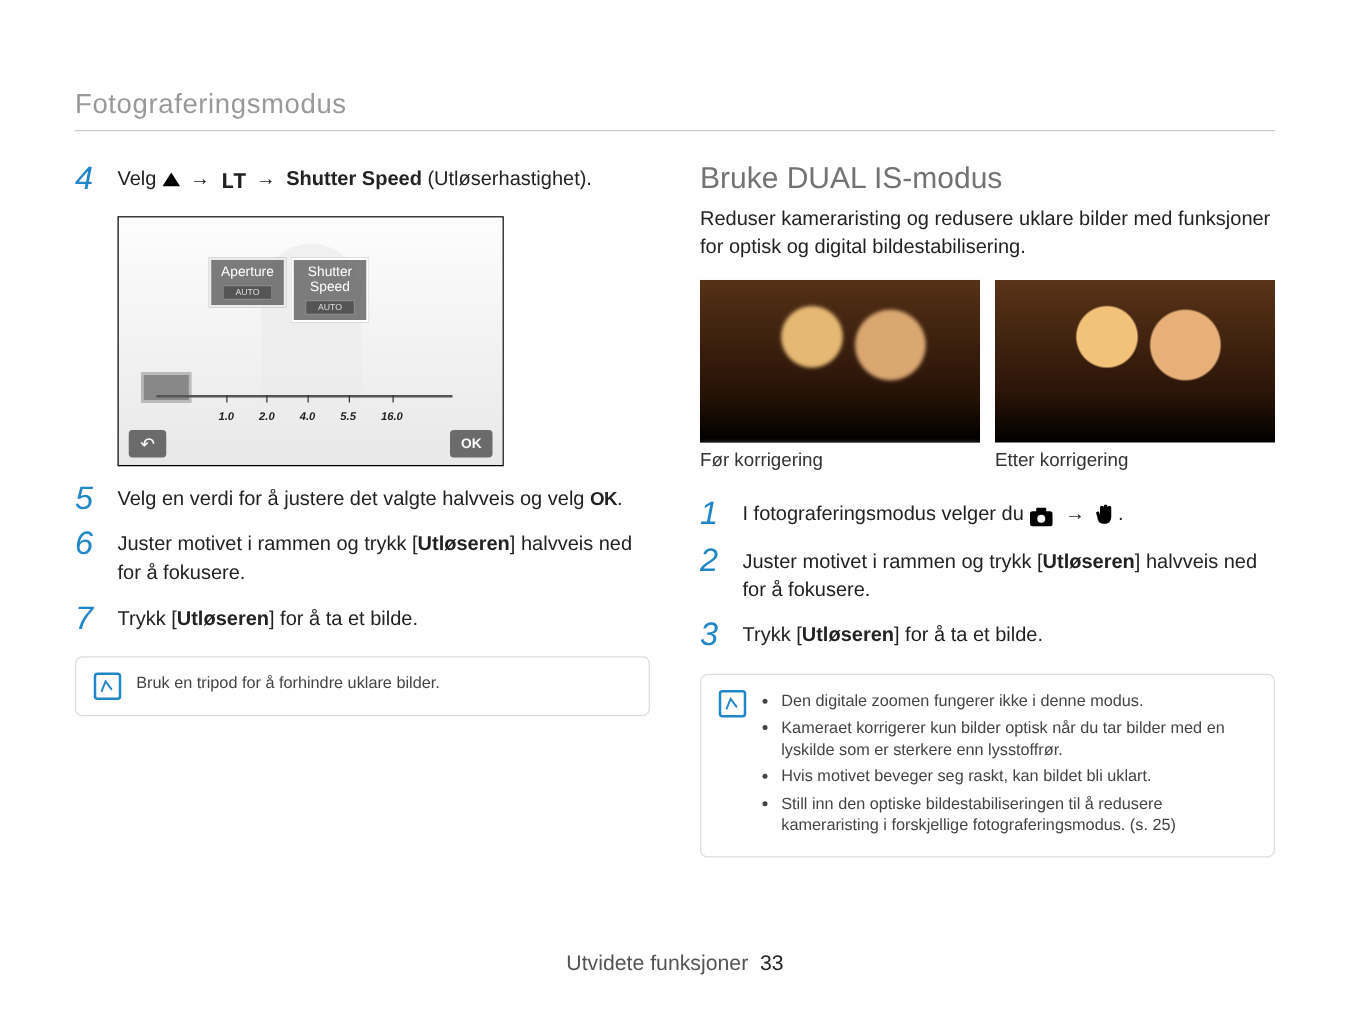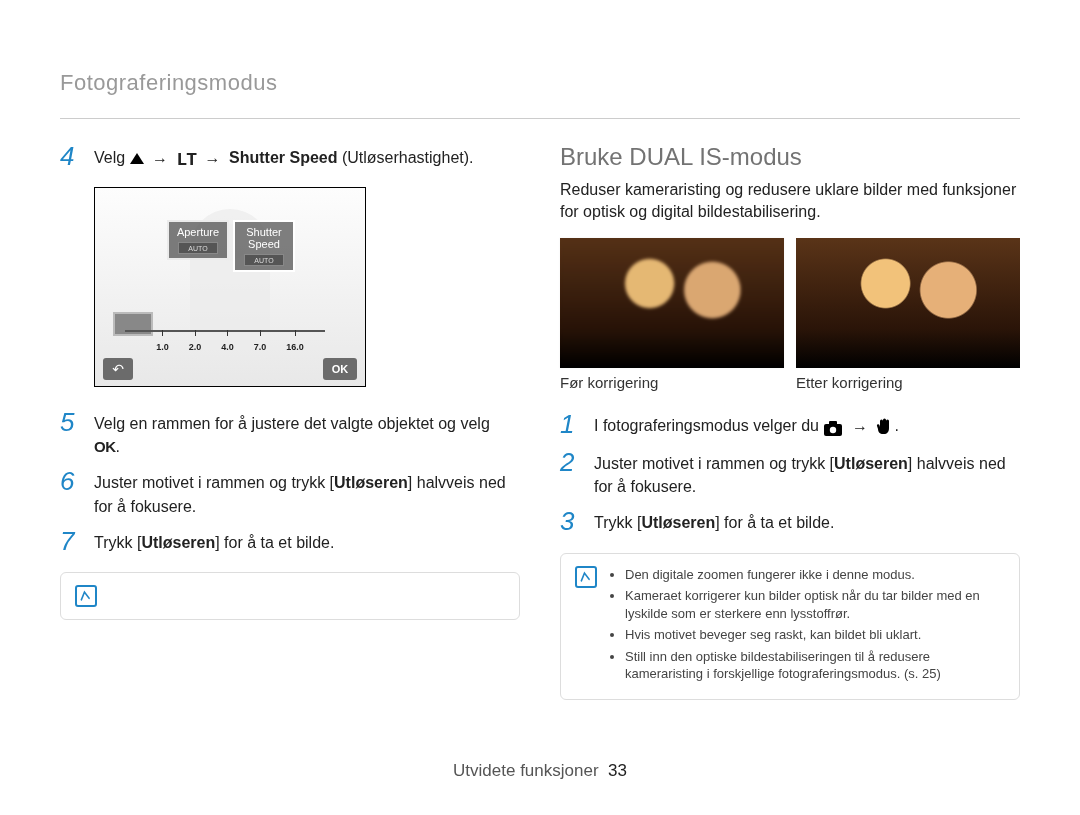--- a/index.html
+++ b/index.html
@@ -13,21 +13,21 @@
   }
   .page {
     padding: 70px 60px 0 60px;
   }
   .header-bar {
     font-size: 22px;
     font-weight: 300;
     color: #999;
     letter-spacing: .5px;
     border-bottom: 1px solid #ccc;
-    padding-bottom: 22px;
+    padding-bottom: 8px;
     margin-bottom: 24px;
     font-style: normal;
   }
   .cols {
     display: flex;
     gap: 40px;
   }
   .col { flex: 1; }
   .step-row {
     display: flex;
@@ -58,23 +58,23 @@
   }
   .intro {
     font-size: 16px;
     line-height: 1.4;
     margin-bottom: 14px;
   }
 
   
   .lcd {
     border: 1px solid #000;
-    width: 272px;
+    width: 309px;
     height: 200px;
-    margin: 14px 0 22px 34px;
+    margin: 14px 0 12px 34px;
     position: relative;
     background: #f5f5f5;
     overflow: hidden;
   }
   .lcd::before {
     content: "";
     position: absolute;
     inset: 0;
     background: linear-gradient(#fdfdfd, #e8e8e8);
   }
@@ -111,20 +111,21 @@
     color: #ddd;
   }
   .scale {
     position: absolute;
     left: 0; right: 0;
     bottom: 34px;
     display: flex;
     justify-content: center;
     align-items: flex-end;
     gap: 20px;
+    font-style: italic;
   }
   .scale-tick {
     font-size: 9px;
     font-weight: 700;
     color: #222;
     position: relative;
   }
   .scale-tick::before{
     content:"";
     position:absolute;
@@ -287,31 +288,31 @@
           <div>Shutter</div>
           <div>Speed</div>
           <div class="panel-auto">AUTO</div>
         </div>
         <div class="lcd-auto-left"></div>
         <div class="scale-bar"></div>
         <div class="scale">
           <span class="scale-tick">1.0</span>
           <span class="scale-tick">2.0</span>
           <span class="scale-tick">4.0</span>
-          <span class="scale-tick">7.0</span>
+          <span class="scale-tick">5.5</span>
           <span class="scale-tick">16.0</span>
         </div>
         <div class="lcd-back">↶</div>
         <div class="lcd-ok">OK</div>
       </div>
 
       <div class="step-row">
         <span class="step-num">5</span>
         <span class="step-body">
-          <span>Velg en rammen for å justere det valgte objektet og velg </span><span class="ok-icon">OK</span><span>.</span>
+          <span>Velg en verdi for å justere det valgte halvveis og velg </span><span class="ok-icon">OK</span><span>.</span>
         </span>
       </div>
 
       <div class="step-row">
         <span class="step-num">6</span>
         <span class="step-body">
           <span>Juster motivet i rammen og trykk [</span><b>Utløseren</b><span>] halvveis ned for å fokusere.</span>
         </span>
       </div>
 
@@ -321,20 +322,21 @@
           <span>Trykk [</span><b>Utløseren</b><span>] for å ta et bilde.</span>
         </span>
       </div>
 
       <div class="note">
         <span class="note-icon">
           <svg viewBox="0 0 18 18">
               <path d="M3 14 L7 4 L13 12" fill="none" stroke="#1f86c7" stroke-width="2" stroke-linecap="round"></path>
             </svg>
         </span>
+        <span>Bruk en tripod for å forhindre uklare bilder.</span>
       </div>
     </div>
 
     <div class="col">
       <div class="heading-right">Bruke DUAL IS-modus</div>
       <p class="intro">Reduser kameraristing og redusere uklare bilder med funksjoner for optisk og digital bildestabilisering.</p>
 
       <div class="samples">
         <div class="sample before"></div>
         <div class="sample"></div>

